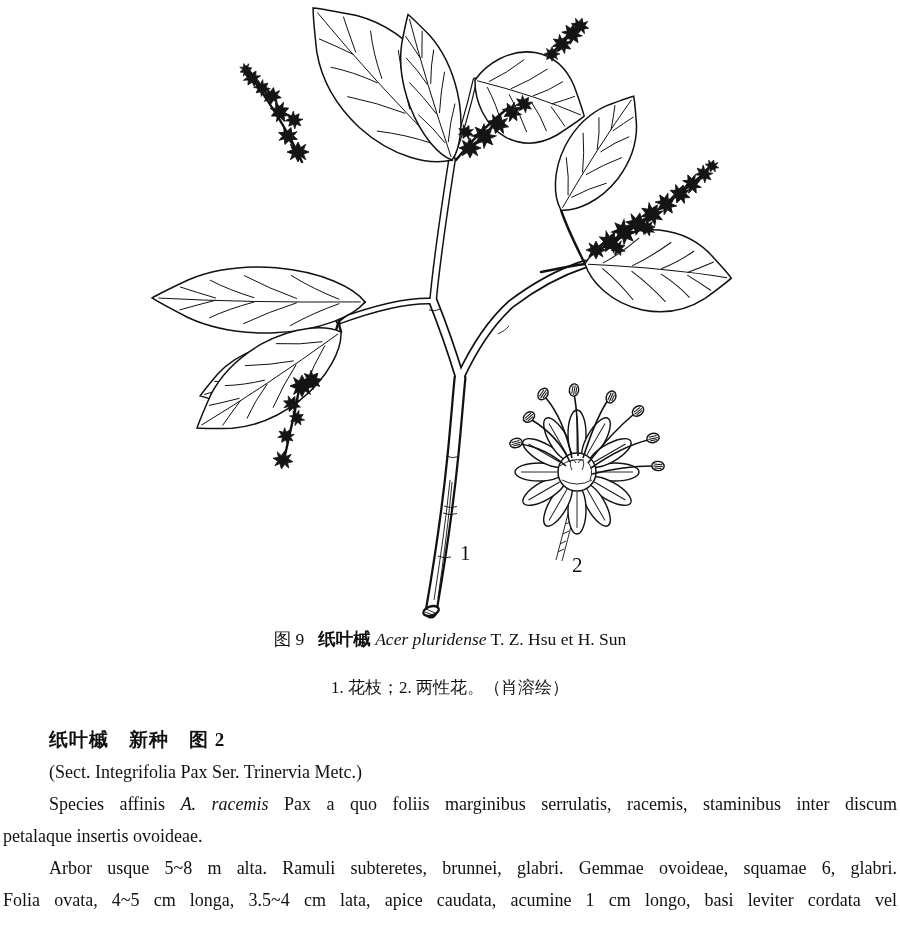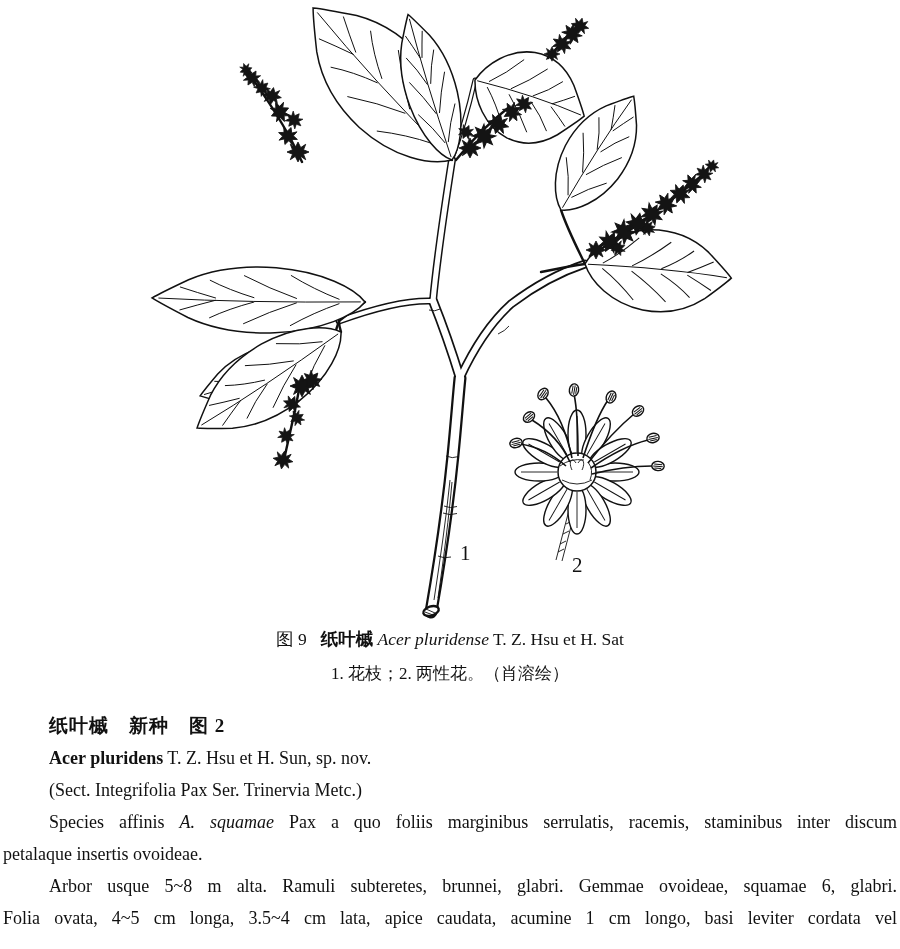--- a/index.html
+++ b/index.html
@@ -21,21 +21,21 @@
   .fil{stroke:#111;stroke-width:1.6;fill:none;}
   .anther-e{fill:#fff;stroke:#111;stroke-width:1.4;}
   .anther-l{stroke:#111;stroke-width:1;}
   .svg-label{font-family:"Liberation Serif",serif;font-size:21px;fill:#111;}
   .caption{
     text-align:center;font-size:17.5px;line-height:23px;color:#111;
   }
   .caption .gap{display:inline-block;width:14px;}
   .cap-name{font-weight:bold;text-align:center;}
   .cap-italic{font-style:italic;}
-  .caption-line2{margin-top:11px;font-size:17px;}
+  .caption-line2{margin-top:25px;font-size:17px;}
   .text-block{
     margin-top:25px;padding:0 3px;font-size:18px;line-height:32px;
   }
   .t-line{height:32px;white-space:nowrap;}
   .t-just{white-space:normal;text-align:justify;text-align-last:justify;overflow:hidden;}
   .indent{padding-left:46px;}
   .cn-bold{font-weight:bold;font-size:19px;letter-spacing:1px;}
   .b{font-weight:bold;}
   .i{font-style:italic;}
 </style>
@@ -206,34 +206,33 @@
     </g>
 
     <text class="svg-label" x="460" y="560">1</text>
     <text class="svg-label" x="572" y="572">2</text>
   </svg>
   </div>
 
   <div class="caption">
     <span>图 9</span><span class="gap"></span><span class="cap-name">纸叶槭</span>
     <span class="cap-italic">Acer pluridense</span>
-    <span>T. Z. Hsu et H. Sat</span>
+    <span>T. Z. Hsu et H. Sun</span>
   </div>
   <div class="caption caption-line2">1. 花枝；2. 两性花。（肖溶绘）</div>
 
   <div class="text-block">
     <div class="t-line indent cn-bold">纸叶槭　新种　图 2</div>
 
-    <div class="t-line indent"><span class="b">Acer pluridens</span><span> T. Z. Hsu et H. Sun, sp. nov.</span></div>
 
     <div class="t-line indent">(Sect. Integrifolia Pax Ser. Trinervia Metc.)</div>
 
     <div class="t-line t-just indent">
       <span>Species affinis</span>
-      <span class="i">A. squamae</span>
+      <span class="i">A. racemis</span>
       <span>Pax a quo foliis marginibus serrulatis, racemis, staminibus inter discum</span>
     </div>
     <div class="t-line">petalaque insertis ovoideae.</div>
 
     <div class="t-line t-just indent">Arbor usque 5~8 m alta. Ramuli subteretes, brunnei, glabri. Gemmae ovoideae, squamae 6, glabri.</div>
     <div class="t-line t-just">Folia ovata, 4~5 cm longa, 3.5~4 cm lata, apice caudata, acumine 1 cm longo, basi leviter cordata vel</div>
   </div>
 
 </div>
 

